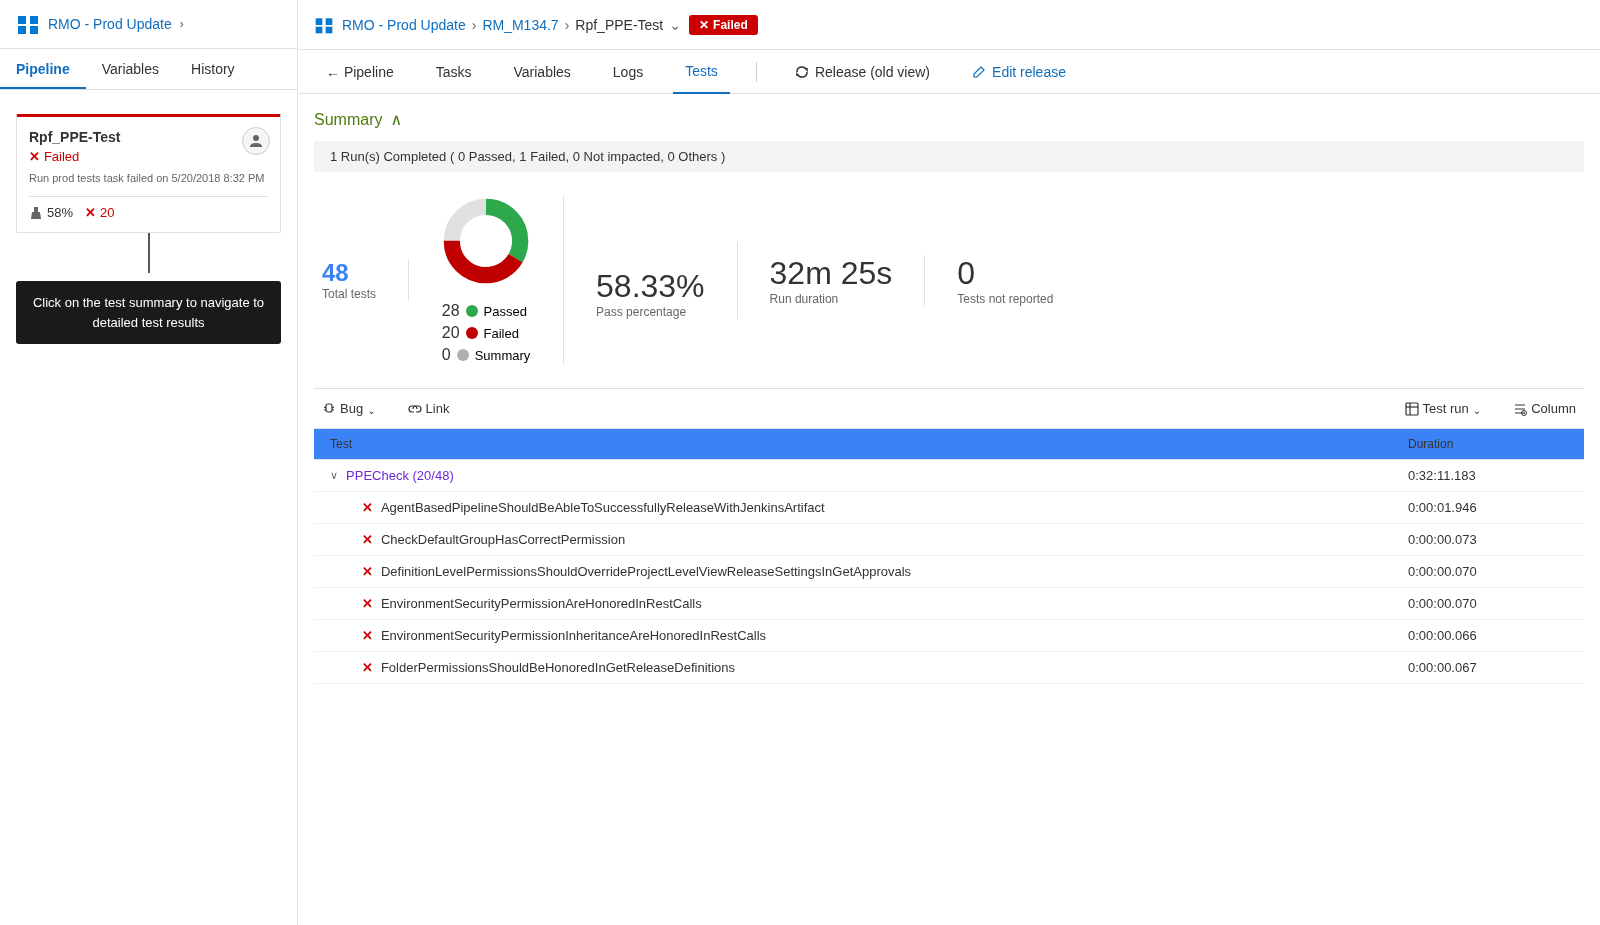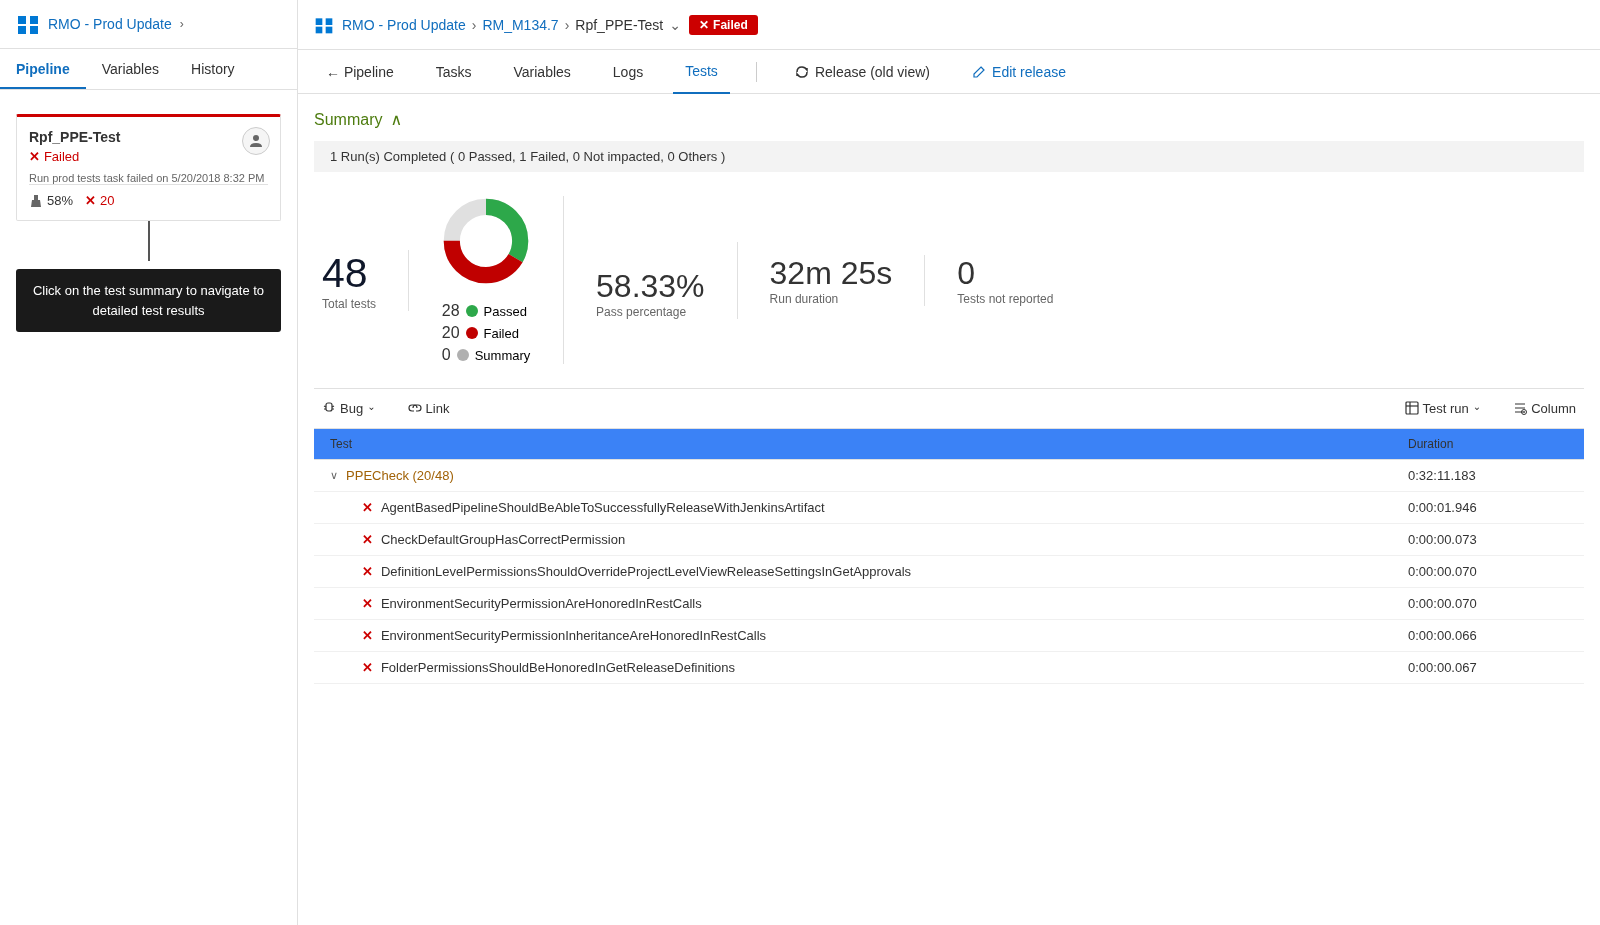--- a/index.html
+++ b/index.html
@@ -18,21 +18,21 @@
     .sidebar-nav-item { padding: 12px 16px; font-size: 14px; color: #333; cursor: pointer; position: relative; }
     .sidebar-nav-item.active { color: #106ebe; font-weight: 600; }
     .sidebar-nav-item.active::after { content: ''; position: absolute; bottom: 0; left: 0; right: 0; height: 2px; background: #106ebe; }
     
     .sidebar-content { padding: 16px; }
     
     
     .stage-card { border: 1px solid #e0e0e0; border-top: 3px solid #c00; border-radius: 2px; padding: 12px; margin-top: 8px; position: relative; background: #fff; }
     .stage-card-header { font-size: 14px; font-weight: 600; color: #333; margin-bottom: 4px; }
     .stage-card-status { display: flex; align-items: center; gap: 4px; color: #c00; font-size: 13px; margin-bottom: 8px; }
-    .stage-card-desc { font-size: 11px; color: #666; }
+    .stage-card-desc { font-size: 11px; color: #666; margin-bottom: 12px; }
     .stage-card-footer { display: flex; align-items: center; gap: 12px; border-top: 1px solid #e0e0e0; padding-top: 8px; font-size: 13px; }
     .stage-pass { color: #333; display: flex; align-items: center; gap: 4px; }
     .stage-fail { color: #c00; display: flex; align-items: center; gap: 4px; }
     .avatar-btn { position: absolute; top: 10px; right: 10px; width: 28px; height: 28px; border-radius: 50%; border: 1px solid #ccc; display: flex; align-items: center; justify-content: center; cursor: pointer; background: #f5f5f5; }
     
     
     .tooltip-box { background: #1a1a1a; color: #fff; padding: 12px 16px; border-radius: 3px; font-size: 13px; line-height: 1.5; text-align: center; margin-top: 8px; }
     
     
     .connector { width: 2px; height: 40px; background: #555; margin: 0 auto; }
@@ -62,21 +62,21 @@
     
     .summary-section { padding: 16px; }
     .summary-header { display: flex; align-items: center; gap: 8px; font-size: 16px; font-weight: 400; color: #4d7c0f; margin-bottom: 12px; cursor: pointer; }
     
     .run-info-bar { background: #f3f3f3; padding: 8px 16px; font-size: 13px; color: #333; margin-bottom: 16px; }
     
     
     .stats-row { display: flex; align-items: center; gap: 0; padding: 8px 0; margin-bottom: 16px; }
     .stat-block { padding: 0 32px; border-right: 1px solid #e0e0e0; }
     .stat-block:first-child { padding-left: 8px; }
-    .stat-number { font-size: 41px; font-weight: 400; color: #0f172a; }
+    .stat-number { font-size: 24px; font-weight: 700; color: #3b82f6; }
     .stat-label { font-size: 12px; color: #666; }
     
     .donut-container { padding: 0 32px; border-right: 1px solid #e0e0e0; display: flex; align-items: center; gap: 16px; flex-direction: column; }
     .legend { display: flex; flex-direction: column; gap: 4px; }
     .legend-item { display: flex; align-items: center; gap: 6px; font-size: 13px; }
     .legend-dot { width: 12px; height: 12px; border-radius: 50%; }
     
     .stat-pct { padding: 0 32px; border-right: 1px solid #e0e0e0; }
     .stat-pct-number { font-size: 32px; font-weight: 300; color: #333; margin-top: 26px; }
     .stat-pct-label { font-size: 12px; color: #666; }
@@ -84,35 +84,35 @@
     .stat-duration { padding: 0 32px; border-right: 1px solid #e0e0e0; }
     .stat-duration-number { font-size: 32px; font-weight: 300; color: #333; }
     .stat-duration-label { font-size: 12px; color: #666; }
     
     .stat-not-reported { padding: 0 32px; }
     .stat-not-reported-number { font-size: 32px; font-weight: 300; color: #333; }
     .stat-not-reported-label { font-size: 12px; color: #666; }
     
     
     .test-toolbar { display: flex; align-items: center; padding: 8px 0; border-top: 1px solid #e0e0e0; border-bottom: 1px solid #e0e0e0; gap: 16px; margin-bottom: 0; }
-    .toolbar-btn { display: flex; align-items: flex-start; gap: 4px; font-size: 13px; color: #333; cursor: pointer; padding: 4px 8px; }
+    .toolbar-btn { display: flex; align-items: flex-end; gap: 4px; font-size: 13px; color: #333; cursor: pointer; padding: 4px 8px; }
     .toolbar-right { margin-left: auto; display: flex; align-items: center; gap: 16px; }
     
     
     .test-table { width: 100%; }
     .test-table-header { display: flex; padding: 8px 16px; border-bottom: 1px solid #e0e0e0; background: #3b82f6; }
     .col-test { flex: 1; font-size: 12px; color: #333; font-weight: 400; }
     .col-duration { width: 160px; font-size: 12px; color: #333; font-weight: 400; }
     .test-group-row { display: flex; align-items: center; padding: 8px 16px; border-bottom: 1px solid #f0f0f0; cursor: pointer; }
     .test-row { display: flex; align-items: center; padding: 8px 16px 8px 48px; border-bottom: 1px solid #f0f0f0; }
     .test-name { flex: 1; font-size: 13px; color: #333; }
     .test-duration { width: 160px; font-size: 13px; color: #333; }
     .test-icon-fail { color: #c00; margin-right: 8px; }
     .chevron-icon { color: #666; margin-right: 8px; font-size: 11px; }
-    .group-name { font-size: 13px; color: #a16207; }
+    .group-name { font-size: 13px; color: #6d28d9; }
     
     
     .donut-svg { width: 90px; height: 90px; }
   </style>
 </head>
 <body>
 
 <div class="app-container">
   <div class="sidebar">
     <div class="sidebar-top">

